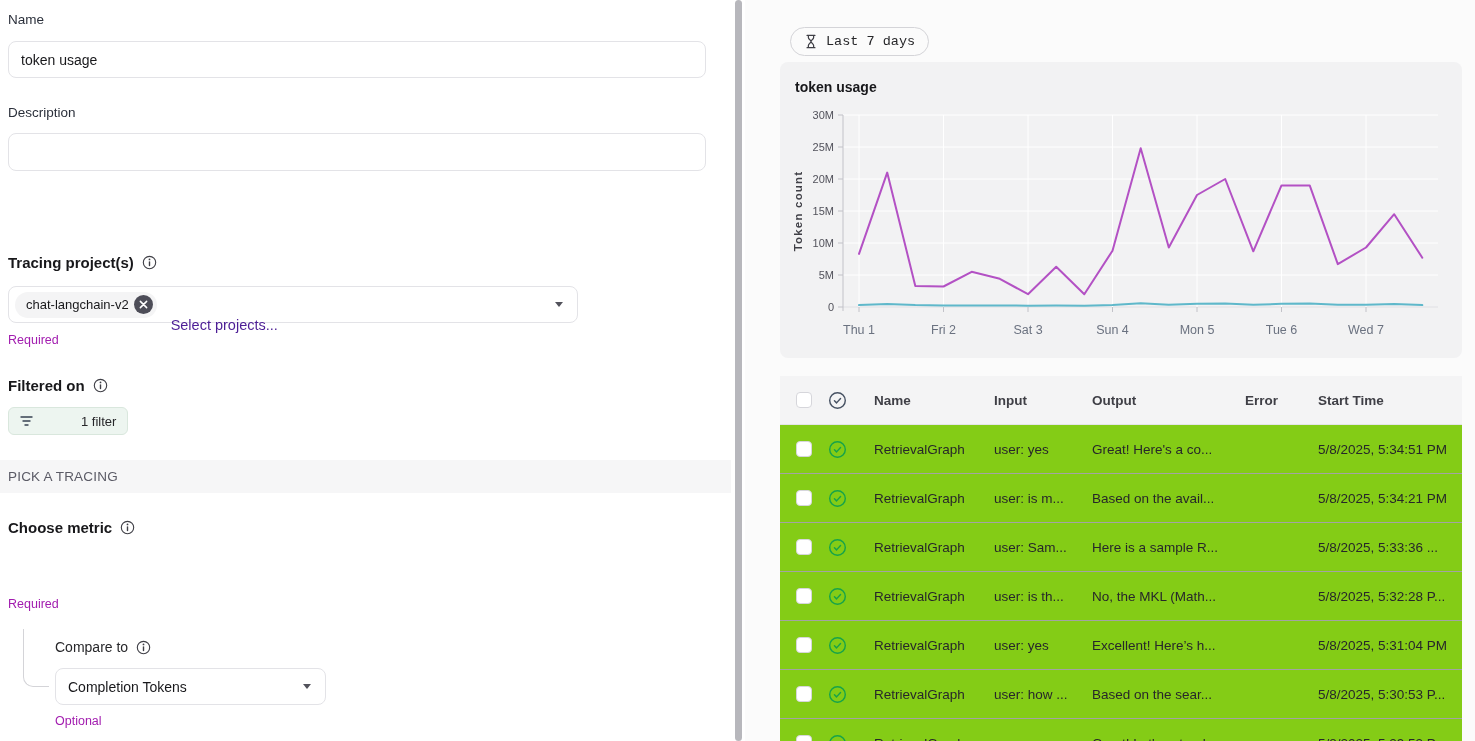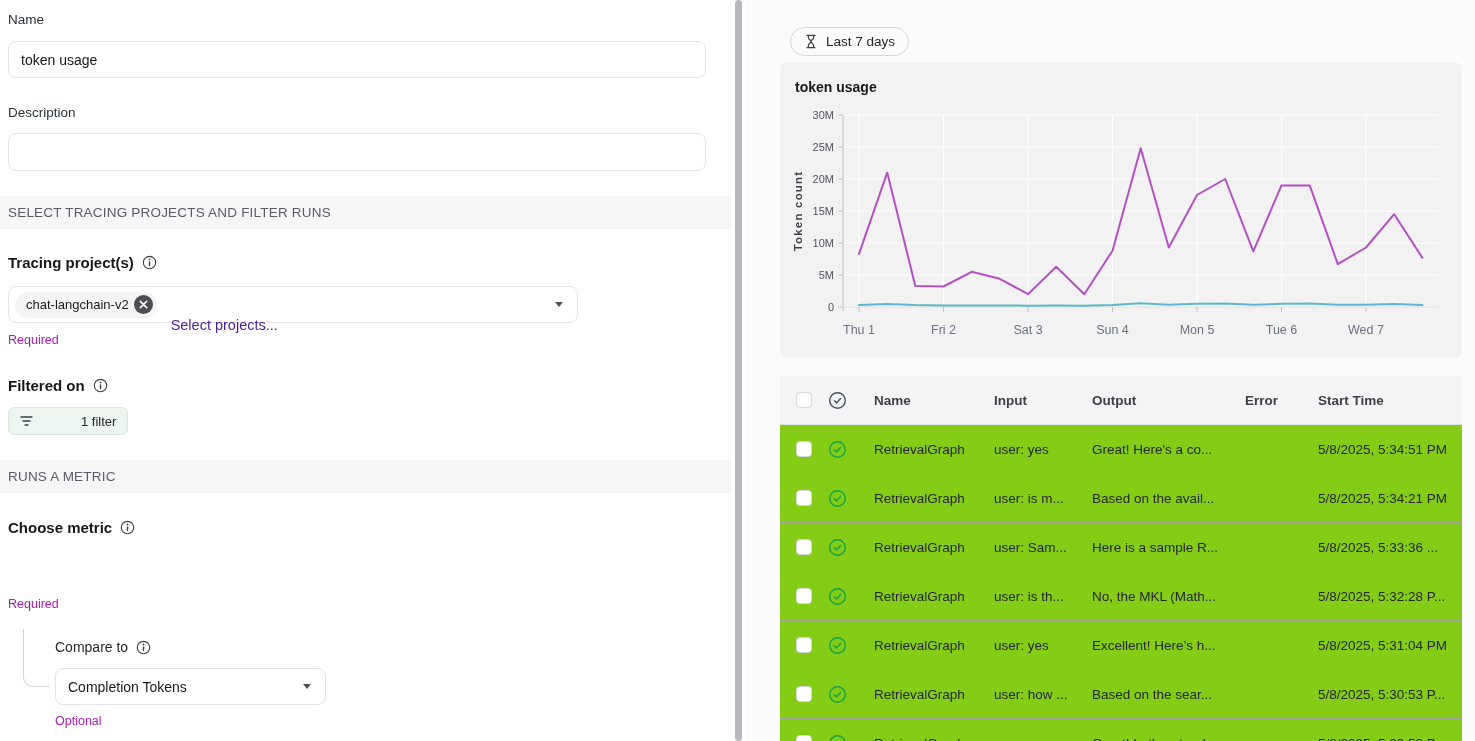--- a/index.html
+++ b/index.html
@@ -30,21 +30,21 @@
              border-bottom:1.5px solid #d4d4d8;border-bottom-left-radius:10px;}
 
   
   .v-scrollbar{position:absolute;left:731px;top:0;width:14px;height:741px;background:#fff;}
   .v-scrollbar .thumb{position:absolute;left:4px;top:0;width:7px;height:741px;background:#b7b7bc;border-radius:4px;}
 
   
   .right-panel{position:absolute;left:745px;top:0;width:730px;height:741px;background:#fbfbfb;}
   .time-btn{position:absolute;left:45px;top:27px;height:29px;display:inline-flex;align-items:center;gap:8px;
             padding:0 13px;background:#fbfbfb;border:1px solid #d4d4d8;border-radius:15px;font-size:13.5px;
-            color:#27272a;font-family:Liberation Sans, sans-serif;cursor:pointer;}
+            color:#27272a;font-family:Liberation Mono, monospace;cursor:pointer;}
   .chart-card{position:absolute;left:35px;top:62px;width:682px;height:296px;background:#f2f2f3;border-radius:8px;}
   .chart-title{position:absolute;left:15px;top:17px;font-size:14px;font-weight:700;color:#18181b;}
   .chart-card svg{position:absolute;left:0;top:0;}
 
   
   .runs-table{position:absolute;left:35px;top:376px;width:682px;background:#fff;}
   .t-row{display:grid;grid-template-columns:44px 36px 134px 98px 153px 73px 1fr;align-items:center;height:48px;
          border-bottom:1px solid #a3a3a3;background:#84cc16;font-size:13.5px;color:#27272a;}
   .t-row.t-head{background:#f4f4f5;border-bottom:1px solid #e4e4e7;font-weight:700;color:#3f3f46;}
   .t-cell{white-space:nowrap;overflow:hidden;padding-right:10px;}
@@ -60,21 +60,20 @@
 <div class="app">
 
   <div class="left-panel">
 
     <div class="field-label" style="top:12px;">Name</div>
     <input class="text-input" style="top: 41px;" value="token usage">
 
     <div class="field-label" style="top:105px;">Description</div>
     <input class="text-input" style="top: 133px; height: 38px;" value="">
 
-    <div class="section-bar" style="top:196px;">SELECT TRACING PROJECTS AND FILTER RUNS</div>
 
     <div class="group-label" style="left:8px;top:254px;">
       <span>Tracing project(s)</span>
       <svg width="15" height="15" viewBox="0 0 16 16" fill="none">
         <circle cx="8" cy="8" r="6.6" stroke="#3f3f46" stroke-width="1.2"></circle>
         <line x1="8" y1="7.3" x2="8" y2="11.2" stroke="#3f3f46" stroke-width="1.5" stroke-linecap="round"></line>
         <circle cx="8" cy="4.7" r="0.95" fill="#3f3f46"></circle>
       </svg>
     </div>
 
@@ -103,21 +102,21 @@
 
     <button class="filter-btn" style="font-family:inherit;gap:48px;">
       <svg width="13" height="12" viewBox="0 0 13 12" fill="none" stroke="#374151" stroke-width="1.4" stroke-linecap="round">
         <line x1="1" y1="2" x2="12" y2="2"></line>
           <line x1="3" y1="6" x2="10" y2="6"></line>
           <line x1="5" y1="10" x2="8" y2="10"></line>
       </svg>
       <span>1 filter</span>
     </button>
 
-    <div class="section-bar" style="top:460px;">RUNS A METRIC</div>
+    <div class="section-bar" style="top:460px;">PICK A TRACING</div>
 
     <div class="group-label" style="left:8px;top:519px;">
       <span>Choose metric</span>
       <svg width="15" height="15" viewBox="0 0 16 16" fill="none">
         <circle cx="8" cy="8" r="6.6" stroke="#3f3f46" stroke-width="1.2"></circle>
         <line x1="8" y1="7.3" x2="8" y2="11.2" stroke="#3f3f46" stroke-width="1.5" stroke-linecap="round"></line>
         <circle cx="8" cy="4.7" r="0.95" fill="#3f3f46"></circle>
       </svg>
     </div>
     <div class="hint" style="left:8px;top:597px;">Required</div>

